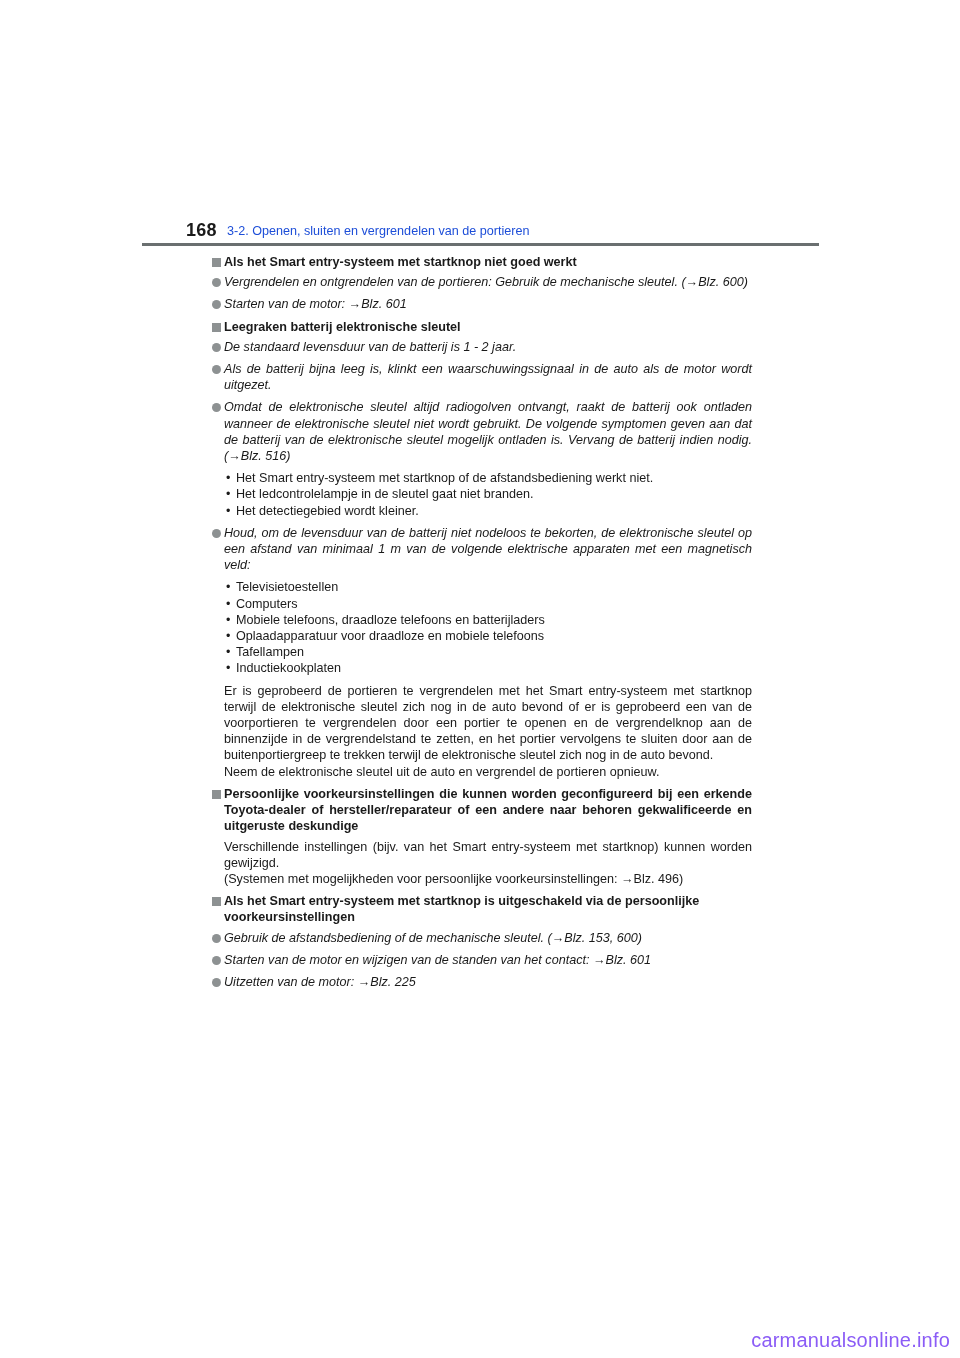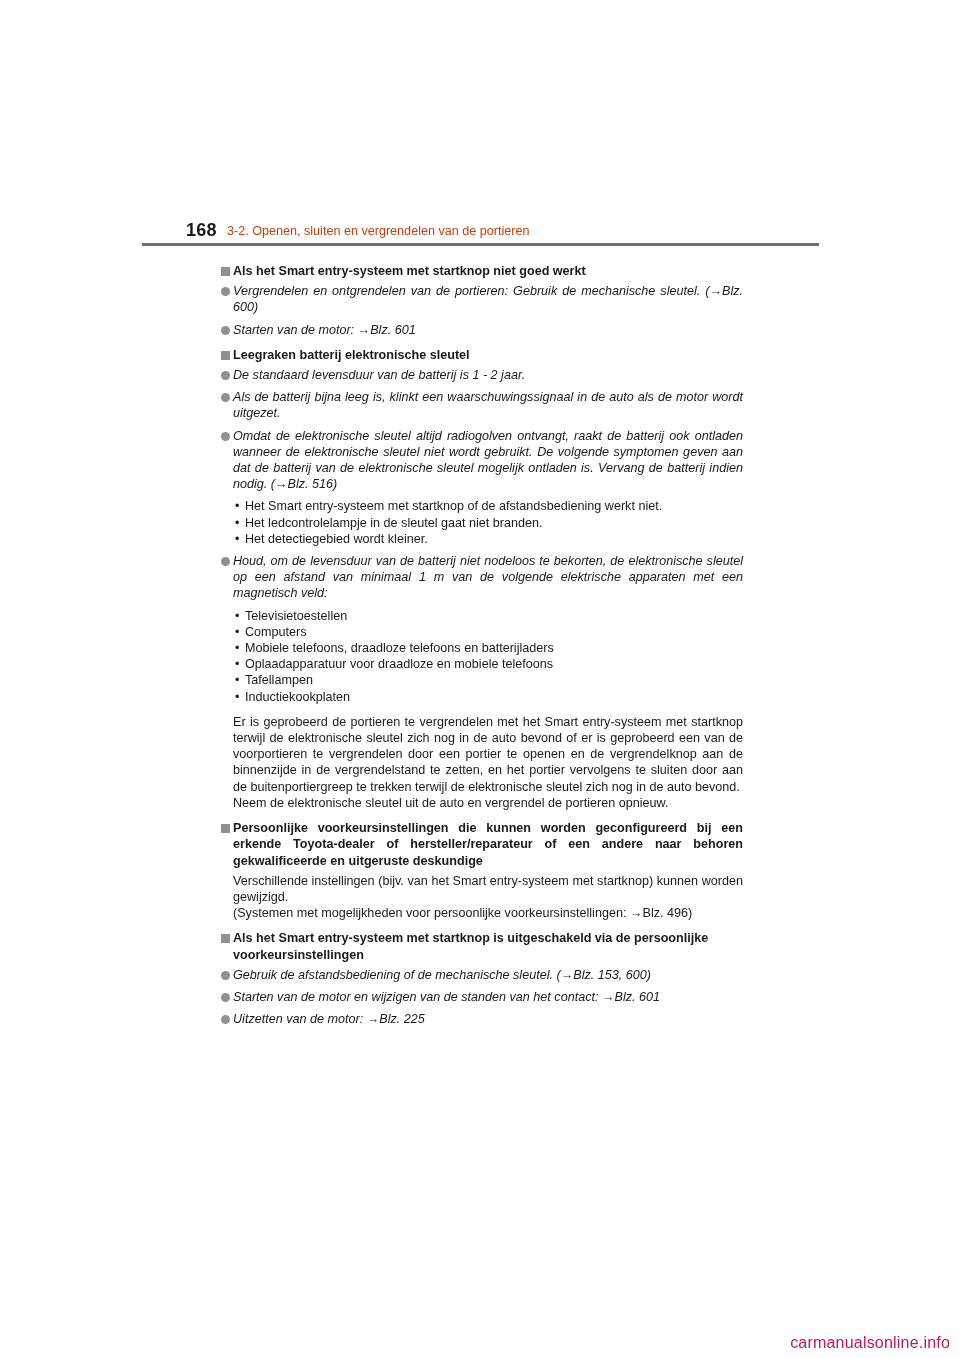--- a/index.html
+++ b/index.html
@@ -1,34 +1,34 @@
 <!DOCTYPE html>
 <html><head>
   <meta charset="utf-8">
   <style>
     html, body { margin: 0; padding: 0; background: #ffffff; }
     body { width: 960px; height: 1358px; position: relative; overflow: hidden;
            font-family: "Liberation Sans", sans-serif; color: #1a1a1a; }
     .page-number { position: absolute; left: 186px; top: 220px; font-size: 18px; font-weight: bold; letter-spacing: 0.2px; }
-    .chapter-title { position: absolute; left: 227px; top: 224px; font-size: 12.6px; color: #c2410c; }
+    .chapter-title { position: absolute; left: 227px; top: 224px; font-size: 12.6px; color: #1d4ed8; }
     .header-rule { position: absolute; left: 142px; top: 243px; width: 677px; height: 3px; background: #6a6f70; }
     .content { position: absolute; left: 212px; top: 254px; width: 540px; font-size: 12.6px; line-height: 16.2px; }
-    .section { margin: 9px; }
+    .section { margin: 0; }
     .heading { position: relative; padding-left: 12px; font-weight: bold; margin-bottom: 4px; }
     .heading.justify { text-align: justify; text-align-last: left; }
     .sq { position: absolute; left: 0; top: 4px; width: 9px; height: 9px; background: #8d9192; }
     .item { position: relative; padding-left: 12px; margin-bottom: 6px; }
     .item .dot { position: absolute; left: 0; top: 4px; width: 9px; height: 9px; border-radius: 50%; background: #8d9192; }
     .item .text { text-align: justify; font-style: italic; }
     .sub { margin: 6px 0 0 0; padding: 0; list-style: none; }
     .sub li { position: relative; padding-left: 12px; line-height: 16.2px; }
     .sub li::before { content: "•"; position: absolute; left: 2px; top: 0; }
     .para { padding-left: 12px; text-align: justify; margin-bottom: 6px; }
     .line { display: block; }
-    .watermark { position: absolute; right: 10px; bottom: 6px; font-size: 16px; color: #be185d; letter-spacing: 0.2px; }
+    .watermark { position: absolute; right: 10px; bottom: 6px; font-size: 20px; color: #8b5cf6; letter-spacing: 0.2px; }
   </style>
 </head>
 <body>
 
 <div class="page-number">168</div>
 <div class="chapter-title">3-2. Openen, sluiten en vergrendelen van de portieren</div>
 <div class="header-rule"></div>
 
 <div class="content">
 

